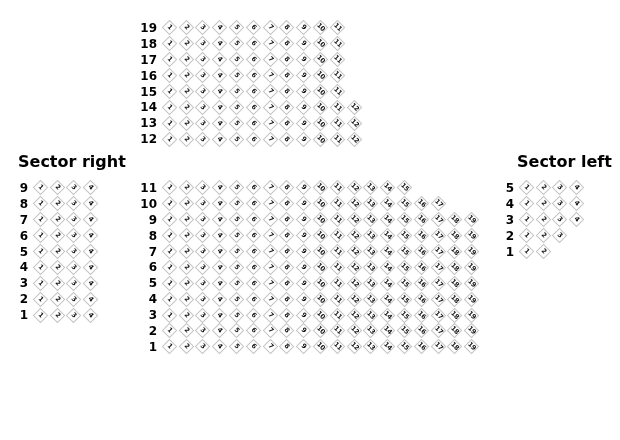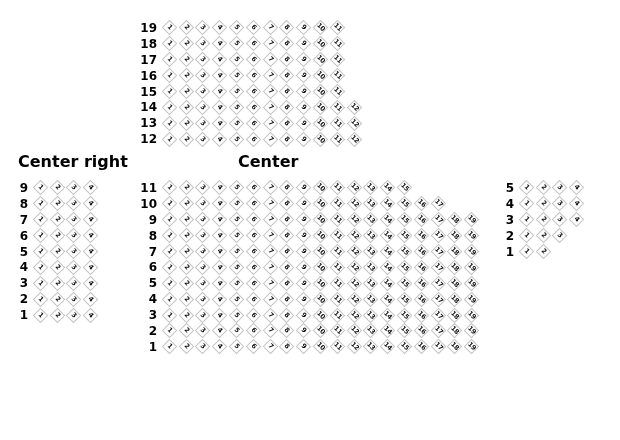--- a/index.html
+++ b/index.html
@@ -514,22 +514,22 @@
           </span>
         </span>
         <span class="seat-cell">
           <span class="seat-diamond" style="border-color: rgb(196, 196, 196);">
             <span class="seat-number" style="color: rgb(17, 17, 17);">12</span>
           </span>
         </span>
       </div>
     </div>
 
-  <div class="section-title title-sector-right">Center right</div>
-  <div class="section-title title-center">Center</div>
+  <div class="section-title title-sector-right">Sector right</div>
+  <div class="section-title title-sector-left">Sector left</div>
 
   <div class="block block-right">
       <div class="seat-row">
         <span class="row-label">9</span>
         <span class="seat-cell">
           <span class="seat-diamond" style="border-color: rgb(196, 196, 196);">
             <span class="seat-number" style="color: rgb(17, 17, 17);">1</span>
           </span>
         </span>
         <span class="seat-cell">

